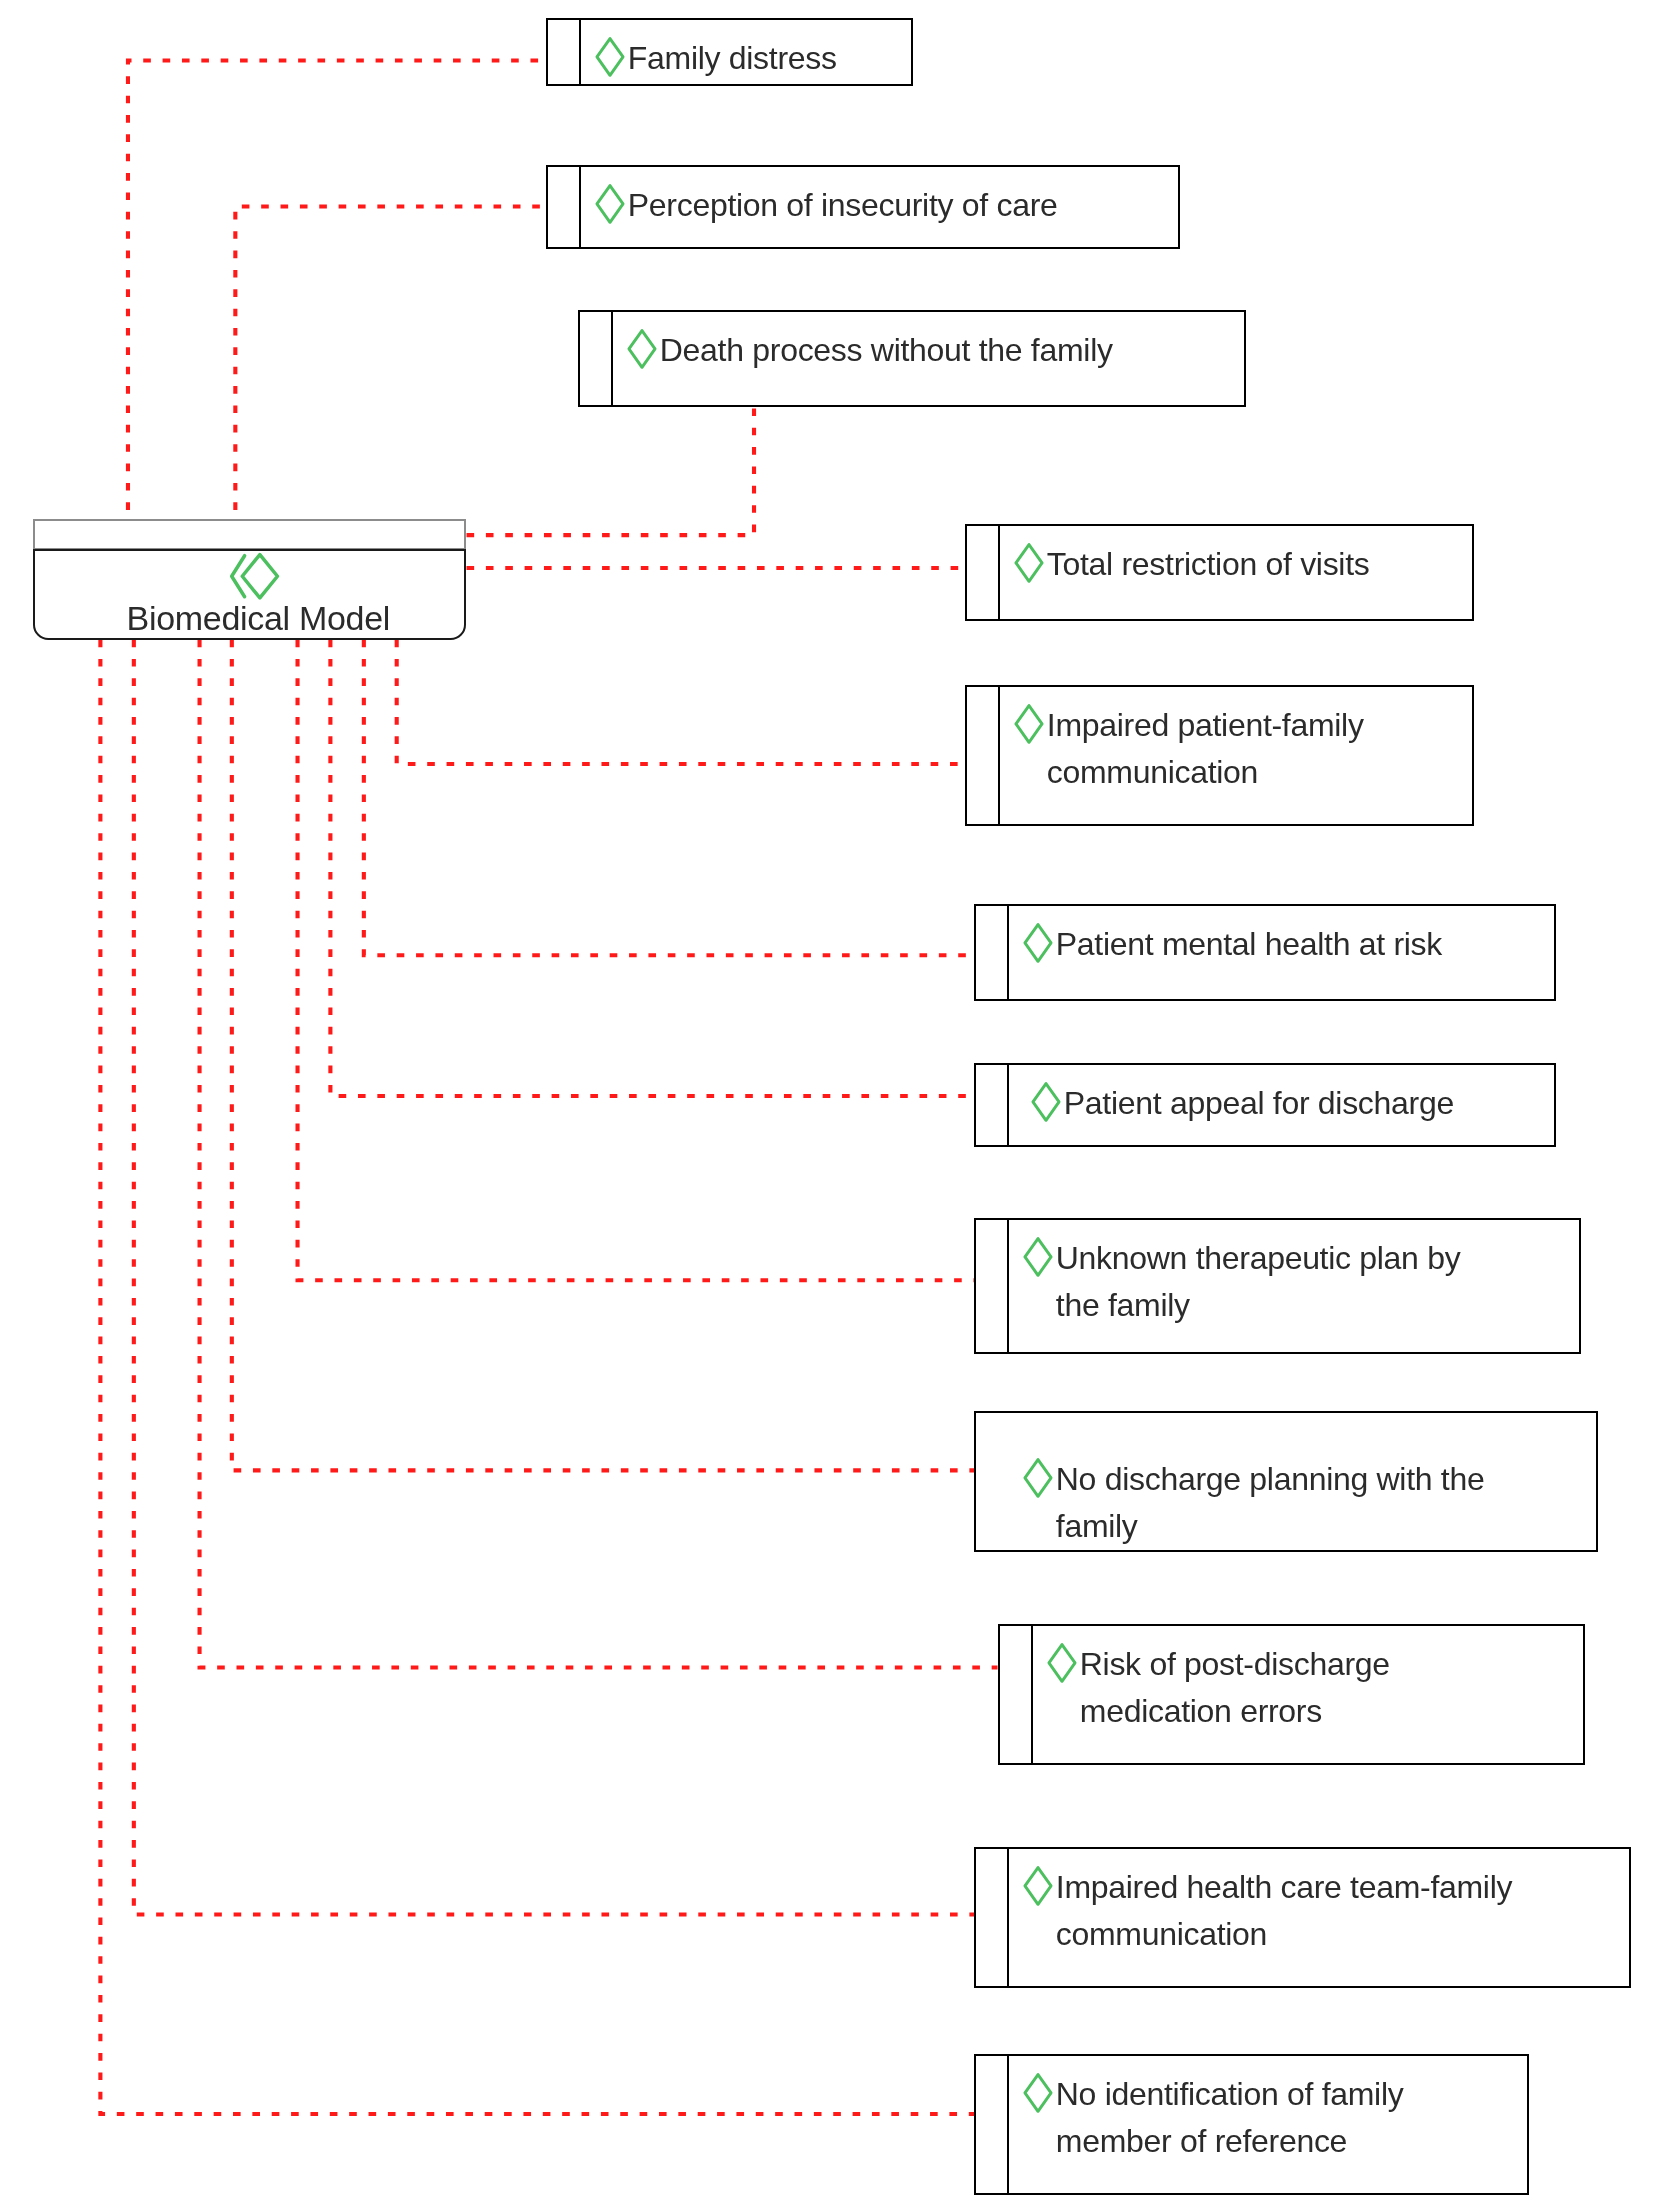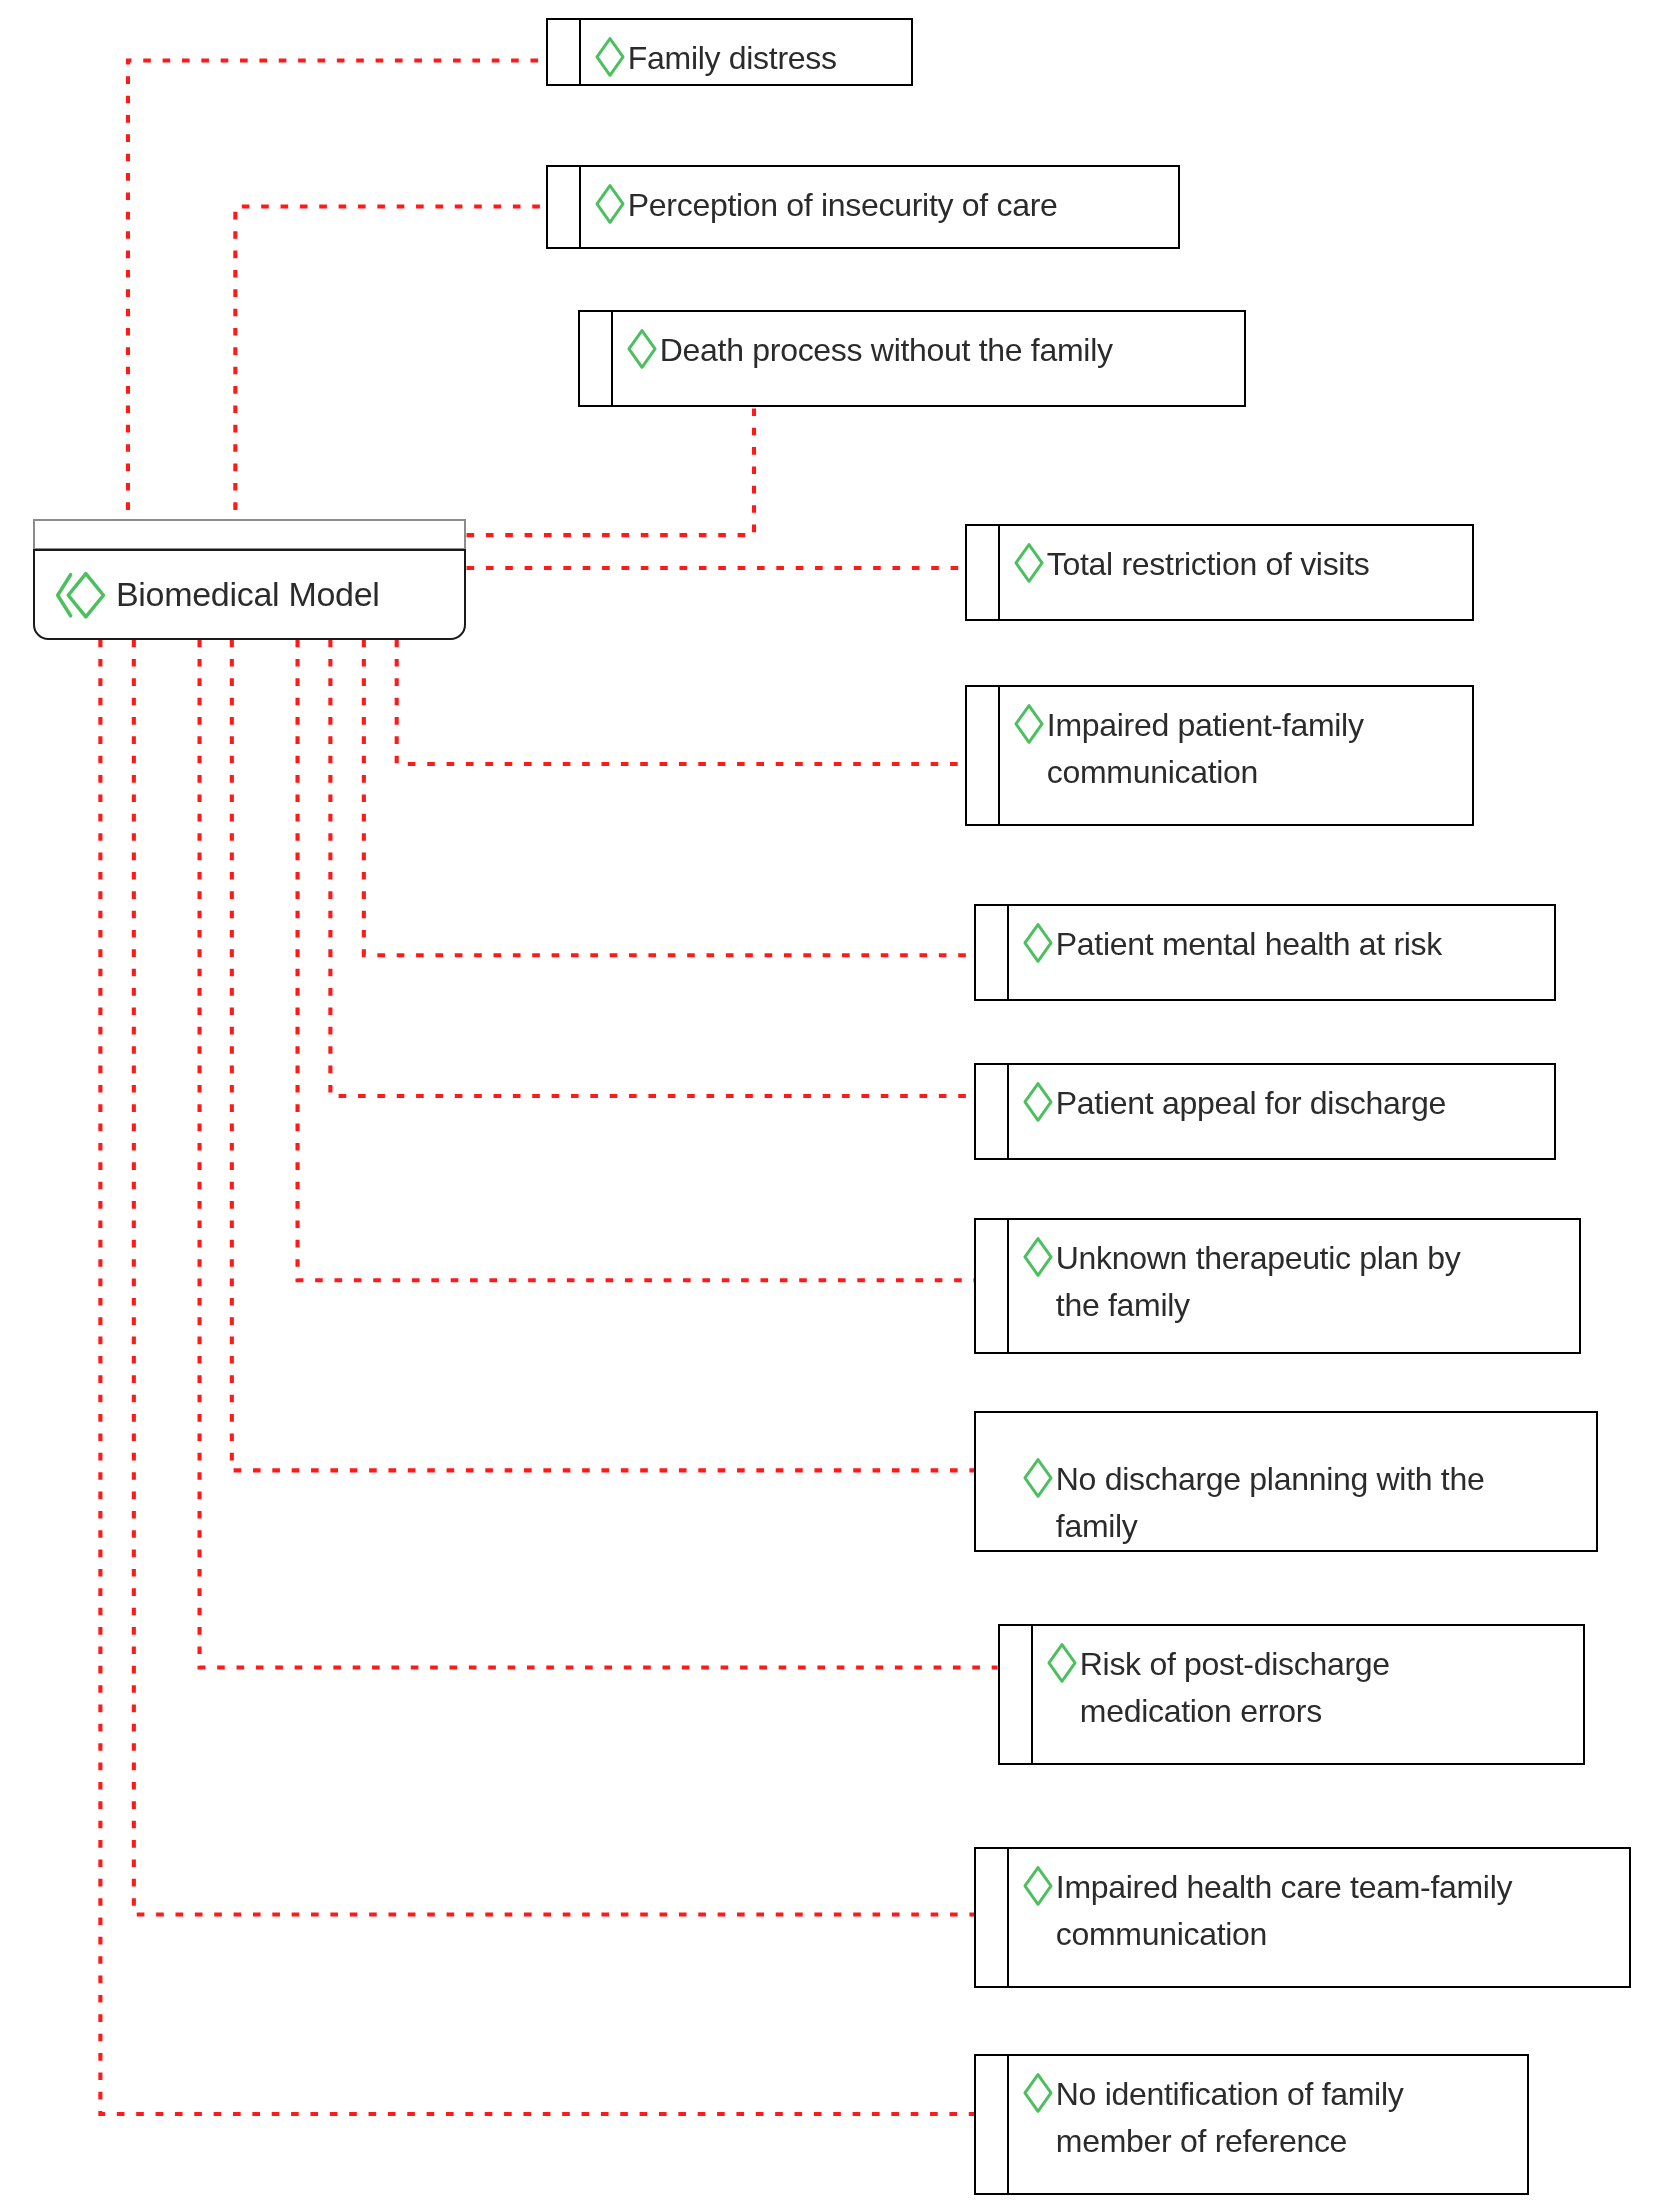--- a/index.html
+++ b/index.html
@@ -13,21 +13,21 @@
   .node .gutter{flex:0 0 30.5px;border-right:2.9px solid #000000;background:#ffffff;}
   .node .body{flex:1 1 auto;position:relative;padding:15.3px 10.6px 0 13px;}
   .node .line{display:flex;align-items:flex-start;}
   .node .dia{flex:0 0 auto;width:32px;height:43px;margin-right:2.3px;}
   .node .txt{font-size:32px;line-height:47px;color:#2b2b2b;letter-spacing:-0.3px;
              white-space:pre-wrap;font-family:"Liberation Sans",sans-serif;}
 
   
   #root{position:absolute;left:33px;top:549px;width:433px;height:91px;
         box-sizing:border-box;background:#ffffff;border:2.9px solid #1a1a1a;
-        border-radius:0 0 15.3px 15.3px;display:flex;align-items:center;padding-left:17.6px;}
+        border-radius:0 0 15.3px 15.3px;display:flex;align-items:center;padding-left:17.6px;flex-direction:column;}
   #root-cap{position:absolute;left:33px;top:519px;width:433px;height:30.5px;
             box-sizing:border-box;background:#ffffff;border:2.9px solid #8c8c8c;}
   #root .dia2{flex:0 0 auto;width:54px;height:50px;margin-right:9.4px;}
   #root .txt{font-size:34px;line-height:35px;color:#2b2b2b;letter-spacing:-0.3px;}
 </style>
 </head>
 <body>
 
 <div id="stage">
 
@@ -110,21 +110,21 @@
         <div class="gutter"></div>
         <div class="body">
           <div class="line">
             <span class="dia"><svg viewBox="0 0 54 74" xmlns="http://www.w3.org/2000/svg">
                 <path d="M27 6 L49 37 L27 68 L5 37 Z" fill="none" stroke="#4cbf5e" stroke-width="5" stroke-linejoin="round"></path>
               </svg></span>
             <span class="txt">Patient mental health at risk</span>
           </div>
         </div>
       </div>
-      <div class="node" style="left: 974px; top: 1063px; width: 582px; height: 97px;">
+      <div class="node" style="left: 974px; top: 1063px; width: 582px; height: 84px; gap: 8px;">
         <div class="gutter"></div>
         <div class="body">
           <div class="line">
             <span class="dia"><svg viewBox="0 0 54 74" xmlns="http://www.w3.org/2000/svg">
                 <path d="M27 6 L49 37 L27 68 L5 37 Z" fill="none" stroke="#4cbf5e" stroke-width="5" stroke-linejoin="round"></path>
               </svg></span>
             <span class="txt">Patient appeal for discharge</span>
           </div>
         </div>
       </div>

